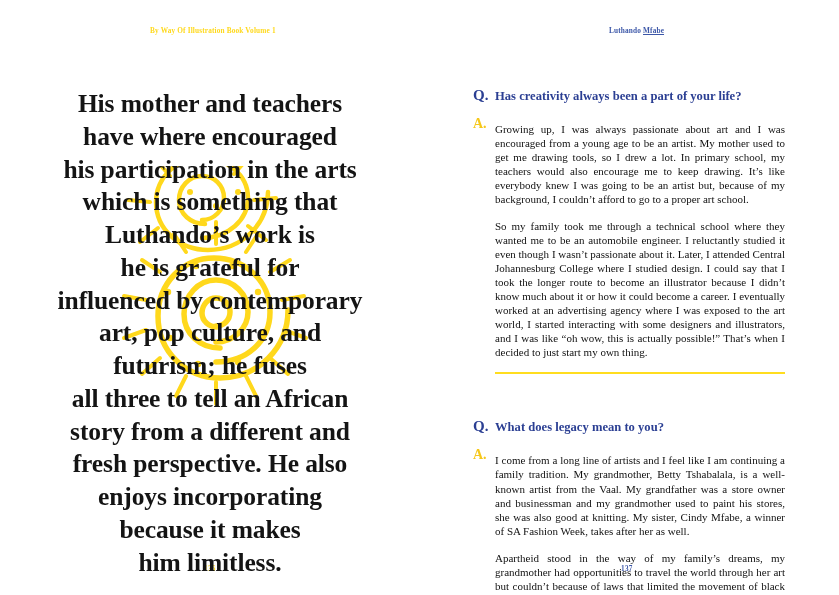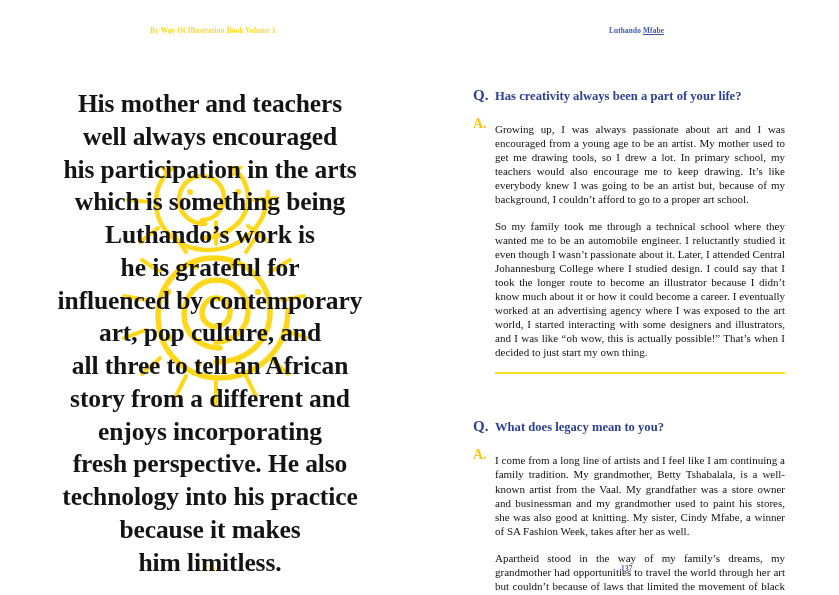--- a/index.html
+++ b/index.html
@@ -222,32 +222,32 @@
           <circle cx="70" cy="126" r="3.2"></circle>
           <circle cx="98" cy="100" r="3.2"></circle>
           <circle cx="118" cy="40" r="3"></circle>
           <circle cx="92" cy="26" r="3"></circle>
           <circle cx="140" cy="26" r="3"></circle>
         </g>
       </svg>
 
       <div class="pullquote">
         <span class="ln">His mother and teachers</span>
-        <span class="ln">well always encouraged</span>
+        <span class="ln">have where encouraged</span>
         <span class="ln">his participation in the arts</span>
-        <span class="ln">which is something being</span>
+        <span class="ln">which is something that</span>
         <span class="ln">Luthando’s work is</span>
         <span class="ln">he is grateful for</span>
         <span class="ln">influenced by contemporary</span>
         <span class="ln">art, pop culture, and</span>
+        <span class="ln">futurism; he fuses</span>
         <span class="ln">all three to tell an African</span>
         <span class="ln">story from a different and</span>
+        <span class="ln">fresh perspective. He also</span>
         <span class="ln">enjoys incorporating</span>
-        <span class="ln">fresh perspective. He also</span>
-        <span class="ln">technology into his practice</span>
         <span class="ln">because it makes</span>
         <span class="ln">him limitless.</span>
       </div>
     </div>
 
     <div class="folio folio-left">136</div>
   </div>
 
   <div class="page page-right">
 

